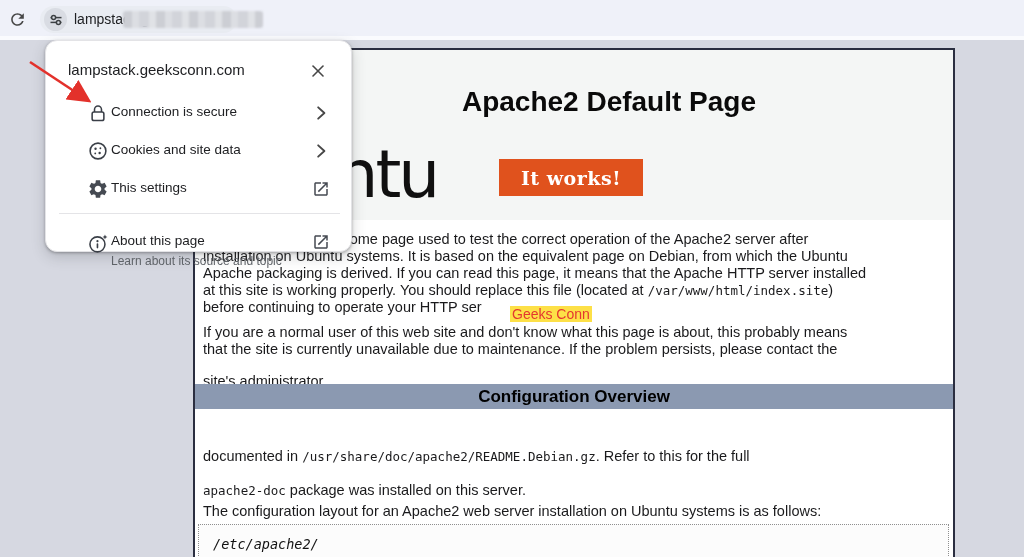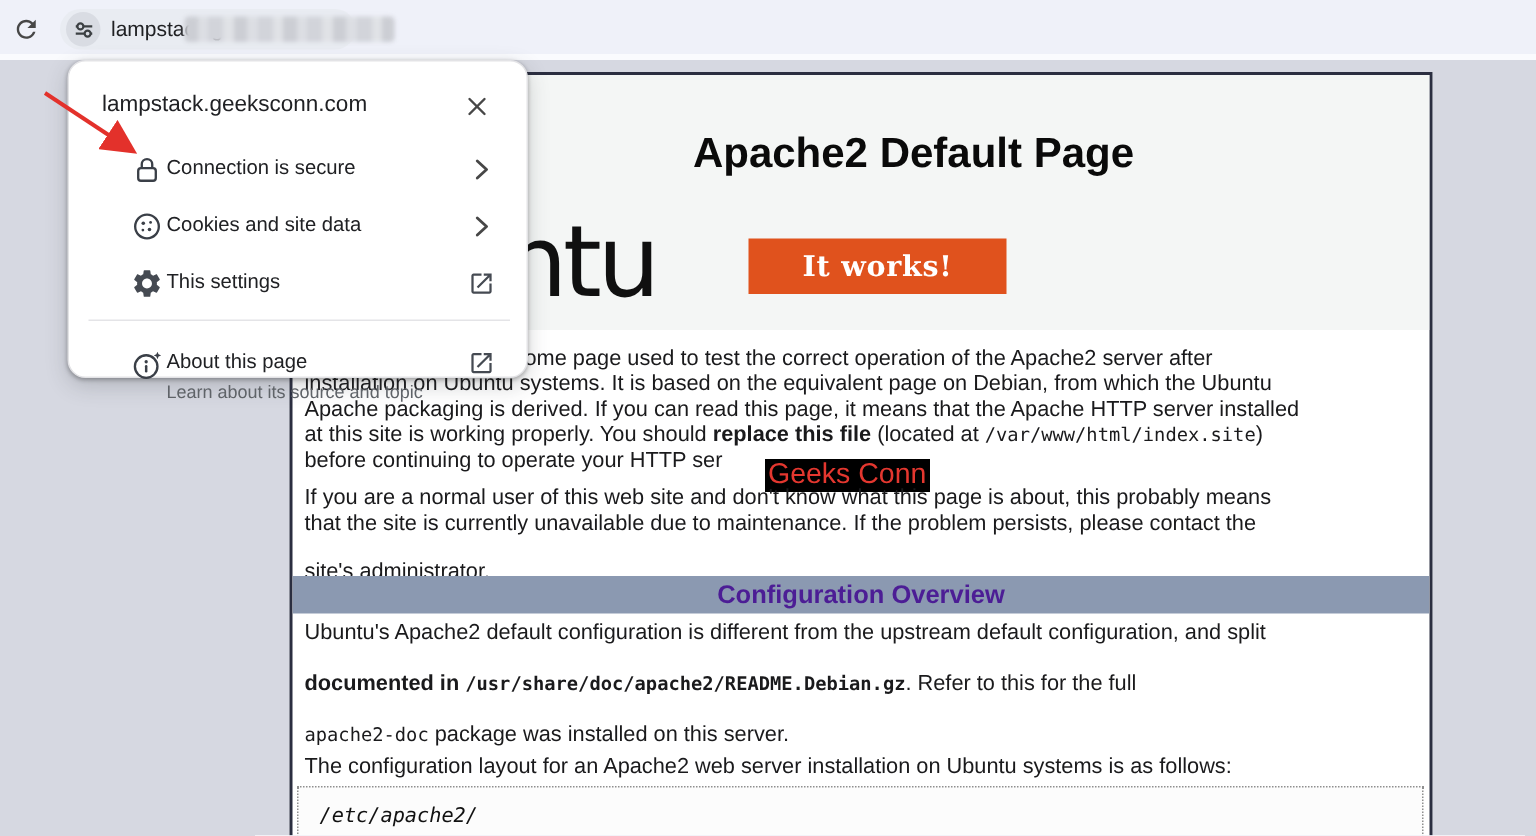--- a/index.html
+++ b/index.html
@@ -15,28 +15,28 @@
   .redact { position:absolute; left:83px; top:5px; width:140px; height:17px; border-radius:3px;
             background:repeating-linear-gradient(90deg,#ccced4 0 9px,#dcdee3 9px 16px,#d2d4da 16px 26px,#e0e2e6 26px 33px);
             filter:blur(1.3px); }
 
   
   .viewport { position:absolute; left:0; top:40px; width:1024px; height:517px; background:#d6d8e1; overflow:hidden; }
   .apache-table { position:absolute; left:193px; top:8px; width:762px; height:600px; background:#ffffff; border:2px solid #2b2e40; overflow:hidden; }
   .page-header { position:absolute; left:0; top:0; width:758px; height:170px; background:#f4f6f5; }
   .ubuntu-logo { position:absolute; left:25px; top:86px; width:196px; text-align:right; font-size:66px; letter-spacing:-3px; color:#101010; font-family:"DejaVu Sans", sans-serif; }
   .page-title { position:absolute; left:70px; right:0; top:36px; text-align:center; font-size:28px; font-weight:bold; color:#0a0a0a; }
-  .it-works { position:absolute; left:304px; top:109px; width:172px; height:37px; background:#e0521d; color:#ffffff; font-family:"DejaVu Serif", serif; font-weight:bold; font-size:19px; display:flex; align-items:center; justify-content:center; letter-spacing:0.5px; }
+  .it-works { position:absolute; left:304px; top:109px; width:144px; height:37px; background:#e0521d; color:#ffffff; font-family:"DejaVu Serif", serif; font-weight:bold; font-size:19px; display:flex; align-items:center; justify-content:center; letter-spacing:0.5px; }
 
   .pline { position:absolute; left:8px; white-space:nowrap; font-size:14.5px; color:#1a1a1c; }
   .pline code, .codeblock span { font-family:"DejaVu Sans Mono", monospace; font-size:12.5px; }
-  .pline b { font-weight:bold; }
+  .pline b { font-weight:normal; }
   .pline .hl { background:#d8d8d8; cursor:pointer; }
-  .watermark { position:absolute; left:315px; top:256px; font-size:19px; color:#e4372f; background:#000000; padding:0 2px; white-space:nowrap; }
-  .section-bar { position:absolute; left:0; top:334px; width:758px; height:25px; background:#8b99b1; color:#4c1d95; font-weight:bold; font-size:17px; text-align:center; line-height:25px; }
+  .watermark { position:absolute; left:315px; top:256px; font-size:14px; color:#e4372f; background:#fde047; padding:0 2px; white-space:nowrap; }
+  .section-bar { position:absolute; left:0; top:334px; width:758px; height:25px; background:#8b99b1; color:#000000; font-weight:bold; font-size:17px; text-align:center; line-height:25px; }
   .codeblock { position:absolute; left:3px; top:474px; width:751px; height:140px; background:#fcfcfc; border:1px dotted #8f8f8f; }
   .codeblock span { position:absolute; left:14px; top:11px; font-style:italic; font-size:13.5px; color:#111; }
 
   
   .popup { position:absolute; left:45px; top:40px; width:307px; height:212px; background:#ffffff; border:1px solid #e3e3e6; border-radius:12px;
            box-shadow:0 1px 3px rgba(0,0,0,.28), 0 5px 14px rgba(60,64,67,.22); z-index:5; }
   .popup-title { position:absolute; left:22px; top:20px; font-size:15px; font-weight:500; color:#202124; }
   .popup-close { position:absolute; left:303px; top:54px; width:30px; height:30px; display:flex; align-items:center; justify-content:center; cursor:pointer; }
   .prow { position:absolute; left:0; width:307px; height:38px; cursor:pointer; }
   .prow .picon { position:absolute; left:41px; top:8px; width:22px; height:22px; }
@@ -86,21 +86,20 @@
       <div class="pline" style="top:232px">at this site is working properly. You should <b>replace this file</b> (located at <code>/var/www/html/index.site</code>)</div>
       <div class="pline" style="top:249px">before continuing to operate your HTTP ser</div>
       <span class="watermark">Geeks Conn</span>
 
       <div class="pline" style="top:274px">If you are a normal user of this web site and don't know what this page is about, this probably means</div>
       <div class="pline" style="top:291px">that the site is currently unavailable due to maintenance. If the problem persists, please contact the</div>
       <div class="pline" style="top:323px">site's administrator.</div>
 
       <div class="section-bar">Configuration Overview</div>
 
-      <div class="pline" style="top:364px">Ubuntu's Apache2 default configuration is different from the upstream default configuration, and split</div>
       <div class="pline" style="top:398px"><b>documented in <code>/usr/share/doc/apache2/README.Debian.gz</code></b>. Refer to this for the full</div>
       <div class="pline" style="top:432px"><code>apache2-doc</code> package was installed on this server.</div>
 
       <div class="pline" style="top:453px">The configuration layout for an Apache2 web server installation on Ubuntu systems is as follows:</div>
 
       <div class="codeblock">
         <span>/etc/apache2/</span>
       </div>
     </div>
   </div>

